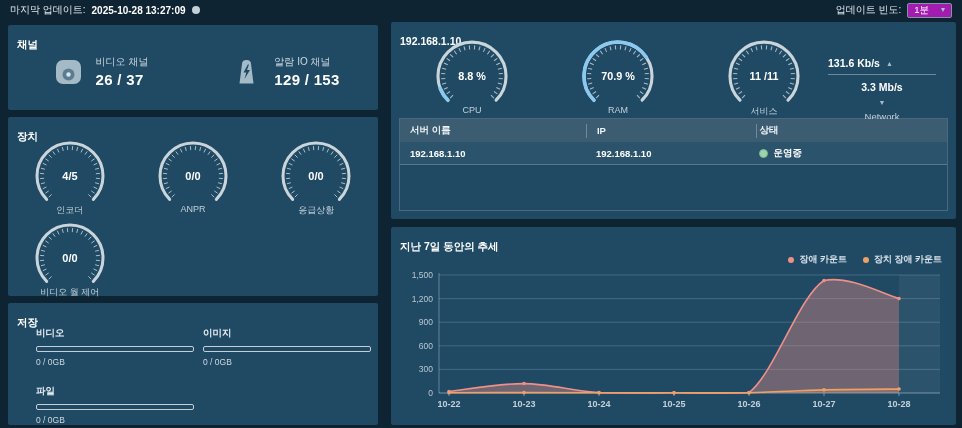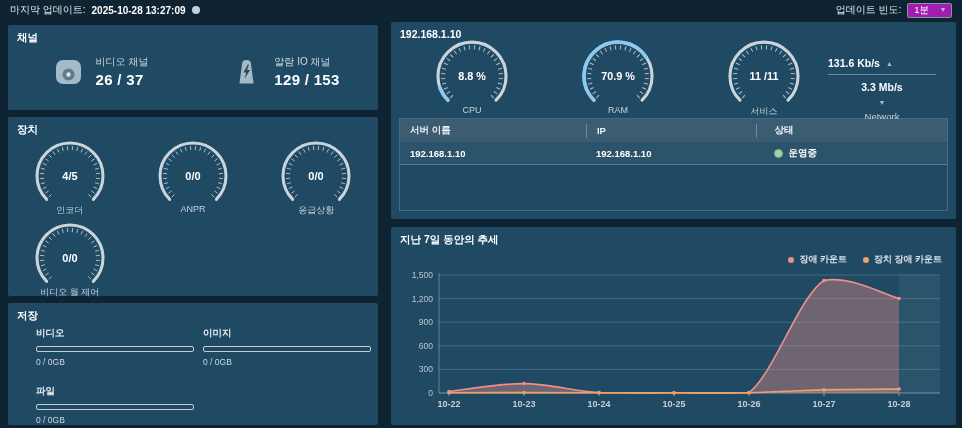--- a/index.html
+++ b/index.html
@@ -14,21 +14,21 @@
     font-size:10px; color:#dfe8ee; }
   .topbar-left, .topbar-right { display:flex; align-items:center; gap:6px; }
   .ts-value { font-weight:bold; color:#fff; }
   .refresh-dot { width:8px; height:8px; border-radius:50%; background:#c3d0d9; display:inline-block; }
   .freq-select { display:flex; align-items:center; gap:12px; height:15px; padding:0 6px;
     border:1px solid #8195a3; border-radius:2px; background:#a21caf; color:#fff;
     font-size:9.5px; cursor:pointer; }
   .freq-chevron { color:#aebfcb; font-size:8px; line-height:1; }
   
   .panel { position:absolute; background:#204a64; border-radius:2px; }
-  .panel-title { position:absolute; top:6px; left:9px; font-size:10.5px; font-weight:bold; color:#fff;text-align:center; }
+  .panel-title { position:absolute; top:13px; left:9px; font-size:10.5px; font-weight:bold; color:#fff;text-align:center; }
   #panel-channels { left:8px;  top:25px;  width:370px; height:85px; }
   #panel-devices  { left:8px;  top:117px; width:370px; height:179px; }
   #panel-storage  { left:8px;  top:303px; width:370px; height:122px; }
   #panel-server   { left:391px; top:22px;  width:565px; height:197px; }
   #panel-chart    { left:391px; top:227px; width:565px; height:198px; }
   
   .channels-row { display:flex; padding-top:30px; }
   .channel-item { width:50%; display:flex; justify-content:center; align-items:center; gap:13px; }
   .channel-text .ch-label { font-size:10px; color:#cdd9e1; margin-bottom:2px; }
   .channel-text .ch-value { font-size:15px; font-weight:bold; color:#fff; letter-spacing:.3px; }
@@ -56,21 +56,21 @@
   .net-arrow { color:#a9bcc9; font-size:7px; }
   .net-label { text-align:center; font-size:9.5px; color:#c3d0d9; }
   .server-table { position:absolute; left:8px; right:8px; top:96px; bottom:8px;
     border:1px solid rgba(255,255,255,.18); }
   .t-head { display:flex; background:#3c5c72; height:23px; align-items:center;
     font-size:9.5px; font-weight:bold; color:#eef4f8; }
   .t-row { display:flex; height:23px; align-items:center; font-size:9.5px; font-weight:bold;
     color:#fff; background:rgba(255,255,255,.05); border-bottom:1px solid rgba(255,255,255,.22); cursor:pointer; }
   .t-c1 { width:34%; padding-left:10px; }
   .t-c2 { width:31%; padding-left:10px; }
-  .t-c3 { width:35%; padding-left:18px; display:flex; align-items:center; gap:6px; }
+  .t-c3 { width:35%; padding-left:3px; display:flex; align-items:center; gap:6px; }
   .t-head .t-c2, .t-head .t-c3 { border-left:1px solid rgba(255,255,255,.28); height:14px; display:flex; align-items:center; }
   .status-dot { width:9px; height:9px; border-radius:50%; background:#9ed3ab; border:1px solid #79b98c; }
   
   .chart-legend { position:absolute; top:26px; right:14px; display:flex; gap:16px; align-items:center; }
   .legend-item { display:flex; align-items:center; gap:5px; font-size:9px; font-weight:bold; color:#d7e1e8; }
   .legend-marker { width:6px; height:6px; border-radius:50%; }
   #trend-svg { position:absolute; left:8px; top:40px; }
 </style>
 </head>
 <body>

